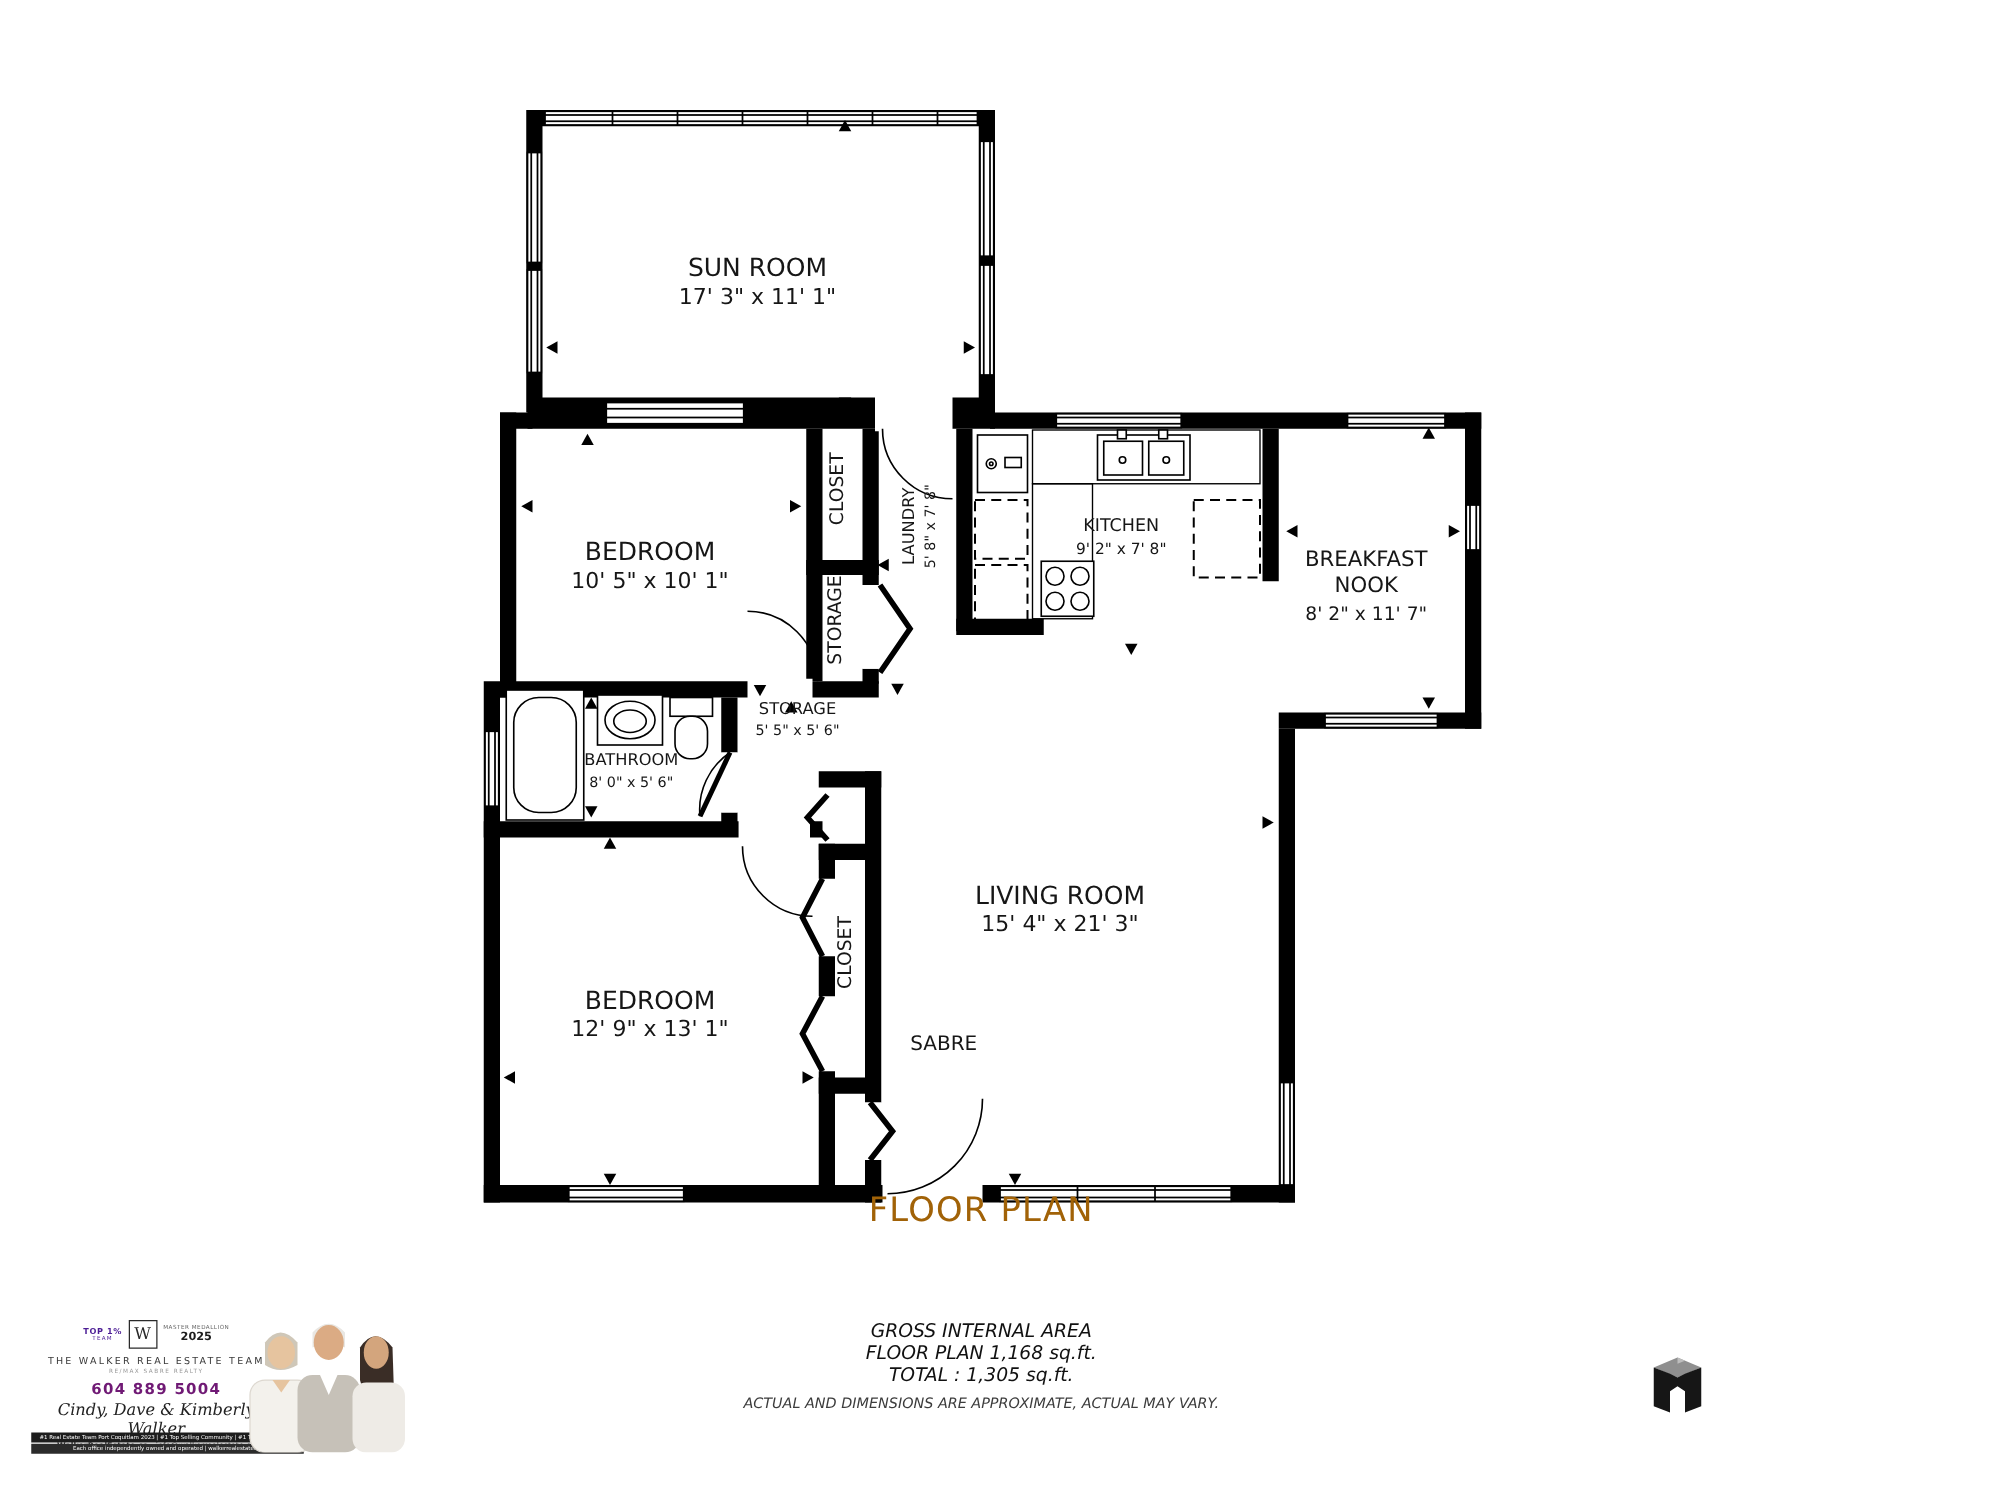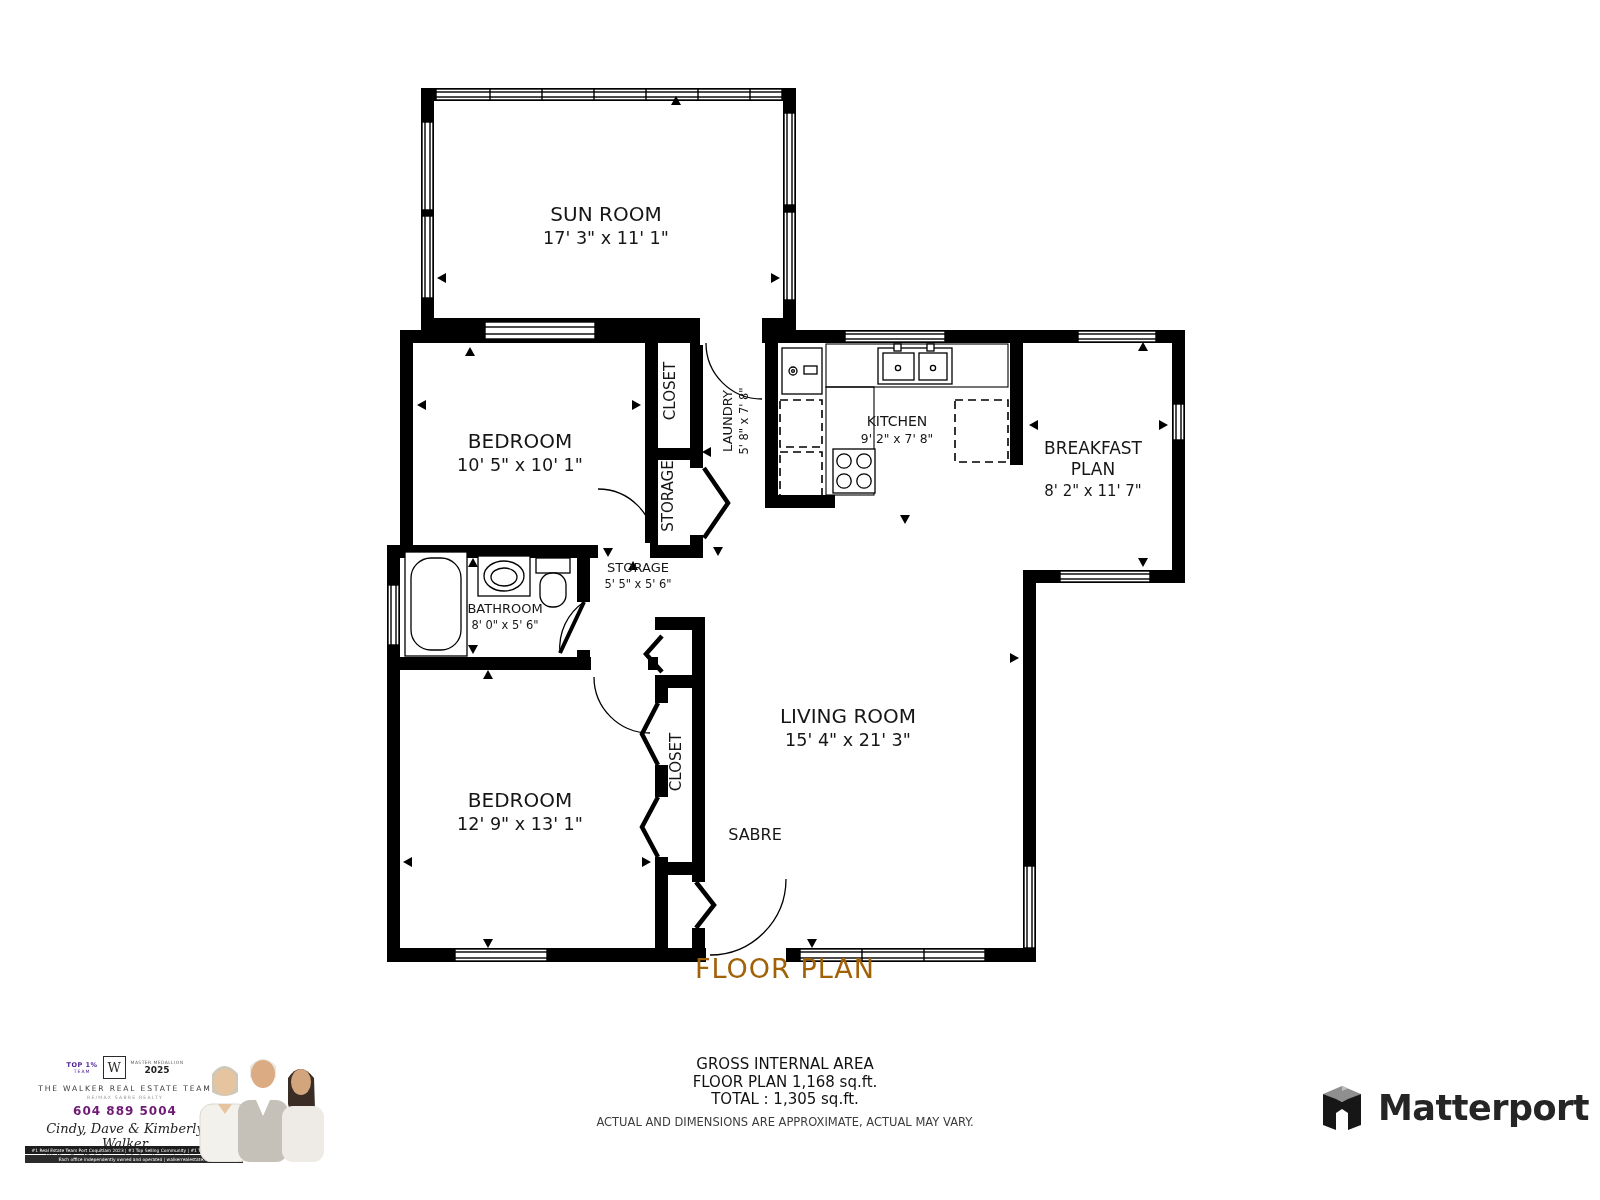--- a/index.html
+++ b/index.html
@@ -6,21 +6,21 @@
   html,body { width:1600px; height:1200px; background:#fff; overflow:hidden; }
   body { position:relative; font-family:"DejaVu Sans", sans-serif; }
   #plan-svg { position:absolute; left:0; top:0; }
   .lbl { position:absolute; transform:translate(-50%,-50%); text-align:center;
          color:#161616; white-space:nowrap; line-height:1.25; }
   .rot { transform:translate(-50%,-50%) rotate(-90deg); }
   .dims { font-size:0.88em; margin-top:1px; }
   .title { position:absolute; left:785px; top:968px; transform:translate(-50%,-50%);
            font-size:27px; letter-spacing:1px; color:#a16207; }
   .footer { position:absolute; left:785px; top:1093px; transform:translate(-50%,-50%);
-            text-align:center; color:#111; }
+            text-align:center; color:#111;font-style:italic; }
   .footer .f-line { font-size:15px; line-height:1.18; }
   .footer .f-disc { font-size:11.5px; color:#3c3c3c; margin-top:6px; }
   
   .brand { position:absolute; left:25px; top:1042px; width:295px; height:122px; background:#fff; }
   .brand-left { position:absolute; left:0; top:0; width:200px; text-align:center; }
   .badge-row { display:flex; align-items:center; justify-content:center; gap:5px; margin-top:14px; }
   .top1 { text-align:center; color:#4c1d95; }
   .top1 .t1 { font-size:6.5px; font-weight:bold; letter-spacing:0.5px; }
   .top1 .t2 { font-size:4.5px; letter-spacing:1px; }
   .wbox { width:23px; height:23px; border:1.5px solid #2a2a2a; display:flex; align-items:center;
@@ -258,21 +258,21 @@
 <div class="lbl rot" style="left:736px; top:421px; font-size:13px;">
   <div>LAUNDRY</div>
   <div class="dims">5' 8" x 7' 8"</div>
 </div>
 <div class="lbl" style="left:897px; top:430px; font-size:14px;">
   <div>KITCHEN</div>
   <div class="dims">9' 2" x 7' 8"</div>
 </div>
 <div class="lbl" style="left:1093px; top:469px; font-size:17px;">
   <div>BREAKFAST</div>
-  <div>PLAN</div>
+  <div>NOOK</div>
   <div class="dims">8' 2" x 11' 7"</div>
 </div>
 <div class="lbl" style="left:638px; top:576px; font-size:13px;">
   <div>STORAGE</div>
   <div class="dims">5' 5" x 5' 6"</div>
 </div>
 <div class="lbl" style="left:505px; top:617px; font-size:13px;">
   <div>BATHROOM</div>
   <div class="dims">8' 0" x 5' 6"</div>
 </div>
@@ -347,14 +347,13 @@
 </div>
 
 <div class="mp">
   <svg width="48" height="48" viewBox="0 0 48 48">
     <polygon points="5,10 24,2 43,10 24,18" fill="#8f8f8f"></polygon>
     <polygon points="24,2 30,4.5 24,7" fill="#bdbdbd"></polygon>
     <polygon points="5,10 18,15 18,46 5,41" fill="#161616"></polygon>
     <polygon points="43,10 30,15 30,46 43,41" fill="#161616"></polygon>
     <polygon points="18,15 24,18 30,15 30,29 24,25 18,29" fill="#161616"></polygon>
   </svg>
-  <div class="mp-word">Matterport</div>
 </div>
 
 </body></html>

